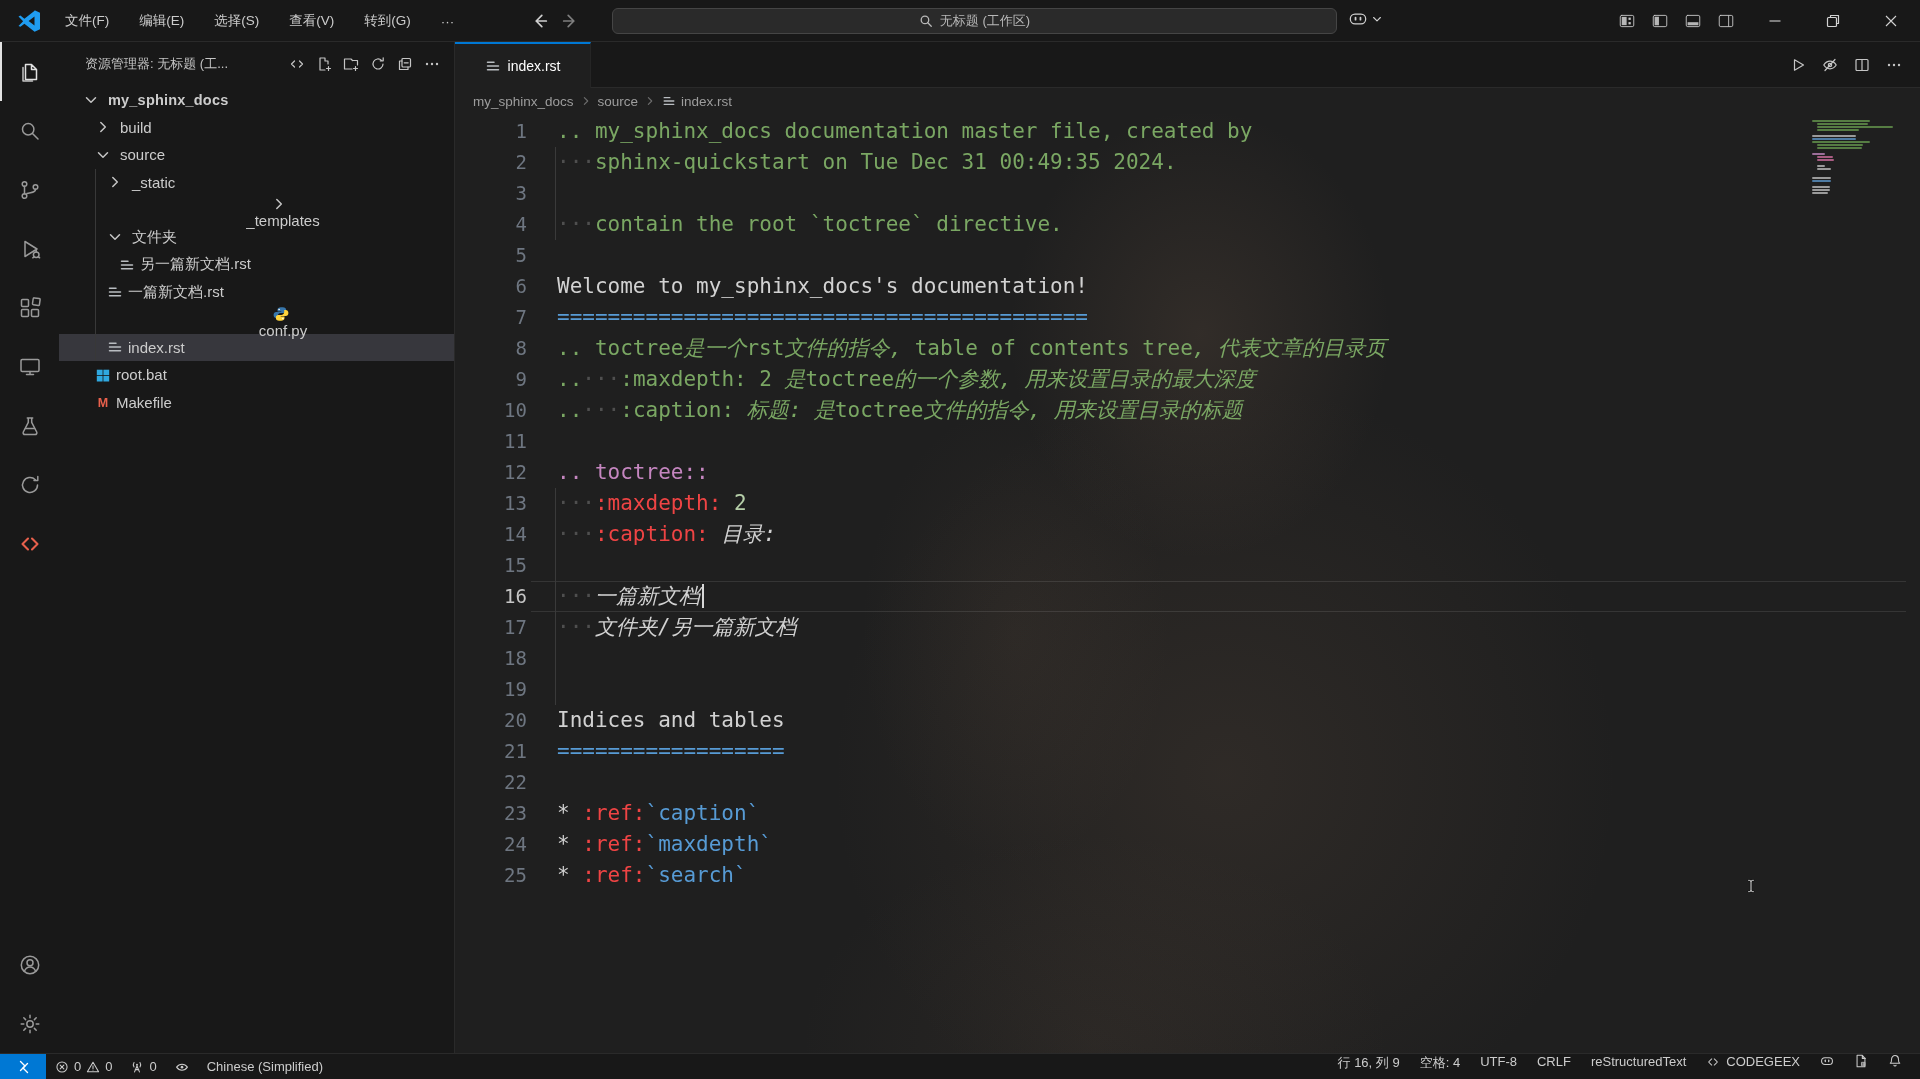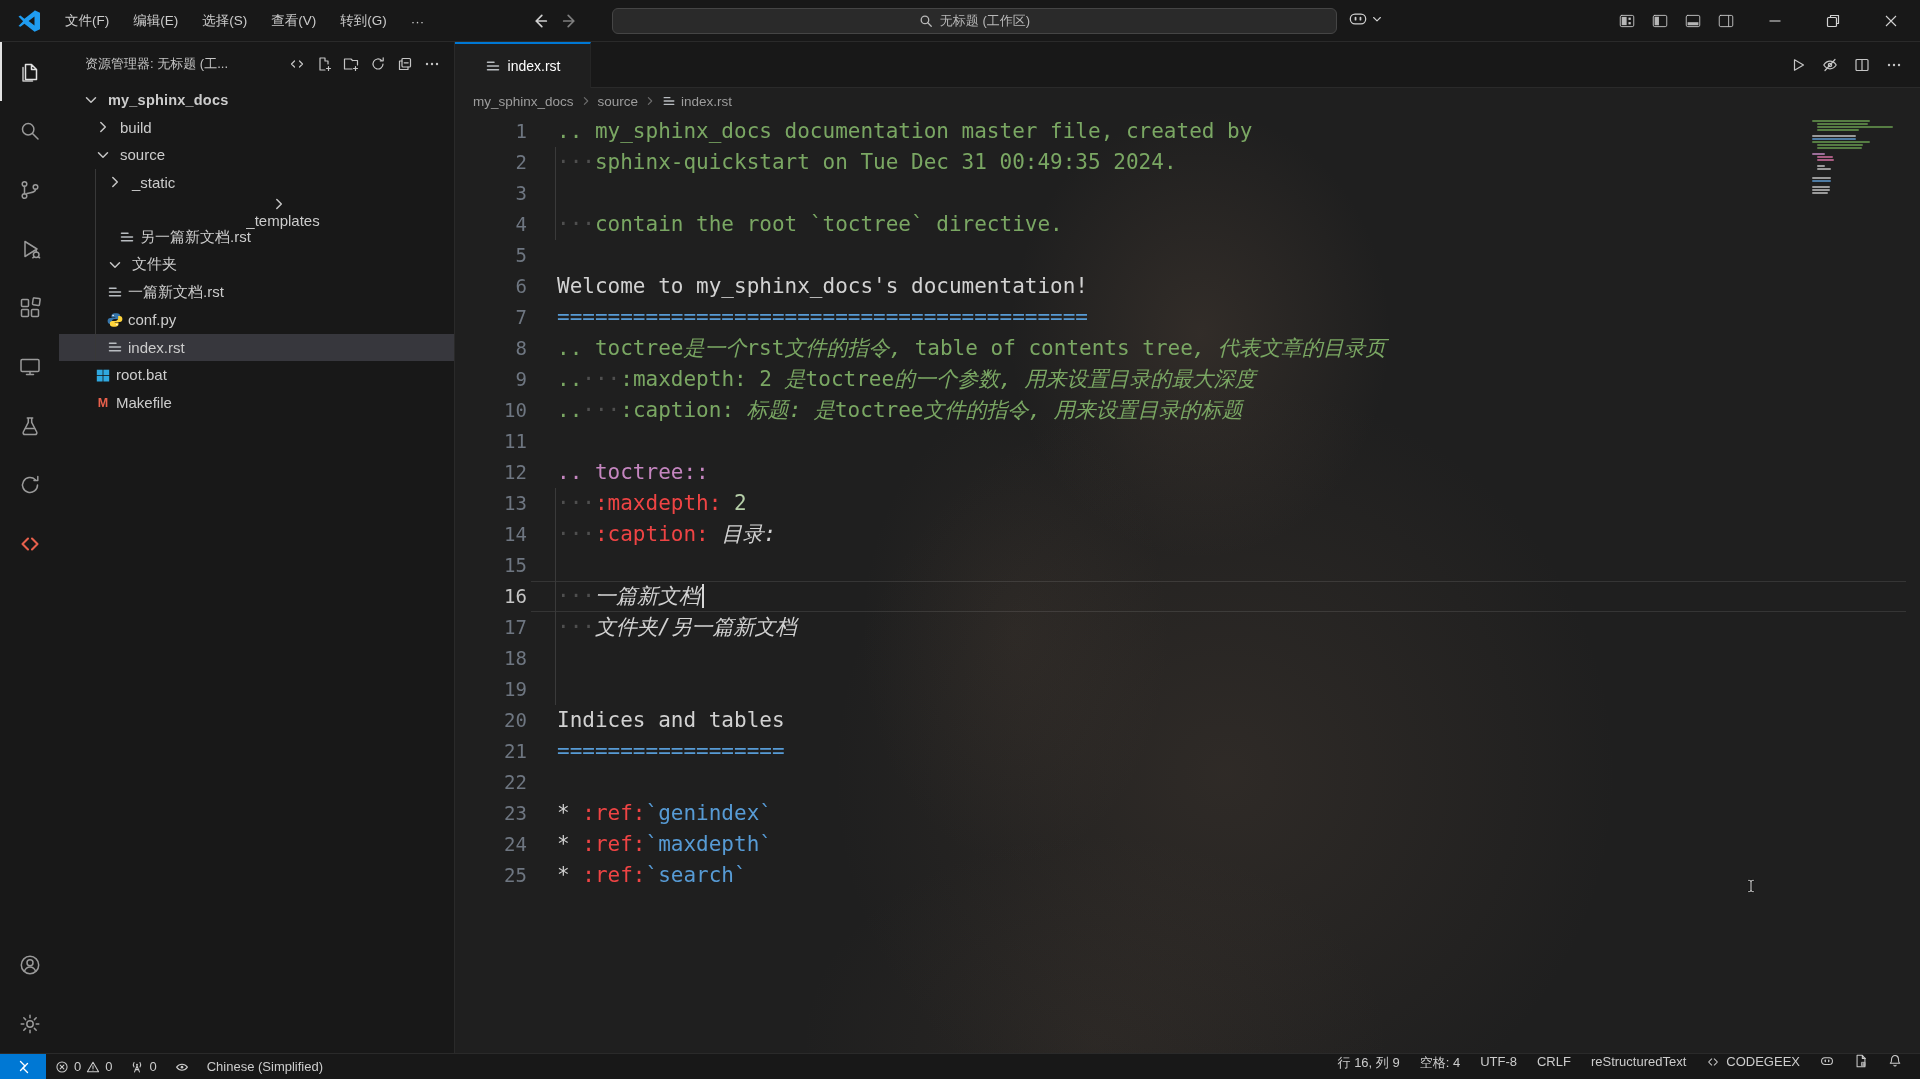--- a/index.html
+++ b/index.html
@@ -6,21 +6,21 @@
   html,body{width:1920px;height:1079px;overflow:hidden;background:#1f1f1f;
     font-family:"Liberation Sans",sans-serif;color:#cccccc;-webkit-font-smoothing:antialiased;}
   .icon{display:inline-flex;align-items:center;justify-content:center;flex:none;}
   .icon svg{width:100%;height:100%;display:block;}
   .i12{width:12px;height:12px}.i14{width:14px;height:14px}.i16{width:16px;height:16px}
   .i18{width:18px;height:18px}.i20{width:20px;height:20px}.i24{width:24px;height:24px}
 
   
   #titlebar{position:relative;height:42px;background:#181818;border-bottom:1px solid #2a2a2a;}
   #logo{position:absolute;left:17px;top:9px;width:24px;height:24px;}
-  #menus{position:absolute;left:54px;top:0;height:42px;display:flex;align-items:center;gap:2px;font-size:13.5px;color:#cccccc;}
+  #menus{position:absolute;left:54px;top:0;height:42px;display:flex;align-items:center;gap:8px;font-size:13.5px;color:#cccccc;}
   .menu-item{padding:4px 11px;border-radius:5px;cursor:default;}
   #nav-arrows{position:absolute;left:530px;top:0;height:42px;display:flex;align-items:center;gap:14px;color:#cfcfcf;}
   #searchbox{position:absolute;left:612px;top:8px;width:725px;height:26px;background:#2a2a2a;
     border:1px solid #454545;border-radius:6px;display:flex;align-items:center;justify-content:center;
     gap:7px;font-size:13px;color:#b8b8b8;}
   #copilot-btn{position:absolute;left:1348px;top:9px;display:flex;align-items:center;gap:3px;color:#d0d0d0;}
   #layout-icons{position:absolute;left:1618px;top:0;height:42px;display:flex;align-items:center;gap:15px;color:#c8c8c8;}
   #window-controls{position:absolute;right:0;top:0;height:42px;display:flex;}
   .win-btn{width:58px;height:42px;display:flex;align-items:center;justify-content:center;color:#d2d2d2;}
 
@@ -375,45 +375,45 @@
           <span class="flabel">_static</span>
         </div>
         <div class="tree-row" style="padding-left: 48px; flex-direction: column;">
           <span class="icon i16 twist">
             <svg viewBox="0 0 16 16" fill="none">
               <path d="M5.8 3.5 10.3 8l-4.5 4.5" stroke="currentColor" stroke-width="1.5" stroke-linecap="round" stroke-linejoin="round" fill="none"></path>
             </svg>
           </span>
           <span class="flabel">_templates</span>
         </div>
-        <div class="tree-row" style="padding-left: 60px;">
-          <span class="icon i16">
-            <svg viewBox="0 0 16 16" fill="none">
-              <path d="M2.5 4.2h6.5M2.5 8h11M2.5 11.8h11" stroke="#b9bdc1" stroke-width="1.5" stroke-linecap="round"></path>
-            </svg>
-          </span>
-          <span class="flabel">另一篇新文档.rst</span>
-        </div>
         <div class="tree-row" style="padding-left: 48px;">
           <span class="icon i16 twist">
             <svg viewBox="0 0 16 16" fill="none">
               <path d="M3.5 5.8 8 10.3l4.5-4.5" stroke="currentColor" stroke-width="1.5" stroke-linecap="round" stroke-linejoin="round" fill="none"></path>
             </svg>
           </span>
           <span class="flabel">文件夹</span>
         </div>
+        <div class="tree-row" style="padding-left: 60px;">
+          <span class="icon i16">
+            <svg viewBox="0 0 16 16" fill="none">
+              <path d="M2.5 4.2h6.5M2.5 8h11M2.5 11.8h11" stroke="#b9bdc1" stroke-width="1.5" stroke-linecap="round"></path>
+            </svg>
+          </span>
+          <span class="flabel">另一篇新文档.rst</span>
+        </div>
         <div class="tree-row" style="padding-left: 48px;">
           <span class="icon i16">
             <svg viewBox="0 0 16 16" fill="none">
               <path d="M2.5 4.2h6.5M2.5 8h11M2.5 11.8h11" stroke="#b9bdc1" stroke-width="1.5" stroke-linecap="round"></path>
             </svg>
           </span>
           <span class="flabel">一篇新文档.rst</span>
         </div>
-        <div class="tree-row" style="padding-left: 48px;">
+        <div class="tree-row" style="padding-left: 48px; flex-direction: column;">
           <span class="icon i16">
             <svg viewBox="0 0 16 16" fill="none">
               <path fill="#3776ab" d="M7.9 1.3c-2.1 0-3.4 1-3.4 2.5v1.7h3.8v.6H3.2C1.7 6.1.6 7.3.6 9.1s1.1 3 2.6 3h1.6V10c0-1.6 1.3-2.9 2.9-2.9h3.2c1.2 0 2.2-1 2.2-2.2V3.8c0-1.5-1.2-2.5-3.2-2.5z"></path>
               <circle cx="6.1" cy="3.5" r=".8" fill="#fff"></circle>
               <path fill="#ffd43b" d="M8.1 14.7c2.1 0 3.4-1 3.4-2.5v-1.7H7.7v-.6h5.1c1.5 0 2.6-1.2 2.6-3s-1.1-3-2.6-3h-1.6V6c0 1.6-1.3 2.9-2.9 2.9H5.1c-1.2 0-2.2 1-2.2 2.2v1.1c0 1.5 1.2 2.5 3.2 2.5z"></path>
               <circle cx="9.9" cy="12.5" r=".8" fill="#fff"></circle>
             </svg>
           </span>
           <span class="flabel">conf.py</span>
         </div>
@@ -599,21 +599,21 @@
           <div class="cline" style="top: 622px;">
             <span class="ln">21</span>
             <span class="lc"><span class="tk-blue">==================</span></span>
           </div>
           <div class="cline" style="top: 653px;">
             <span class="ln">22</span>
             <span class="lc"></span>
           </div>
           <div class="cline" style="top: 684px;">
             <span class="ln">23</span>
-            <span class="lc"><span class="tk-txt">* </span><span class="tk-field">:ref:</span><span class="tk-blue">`genindex`</span></span>
+            <span class="lc"><span class="tk-txt">* </span><span class="tk-field">:ref:</span><span class="tk-blue">`caption`</span></span>
           </div>
           <div class="cline" style="top: 715px;">
             <span class="ln">24</span>
             <span class="lc"><span class="tk-txt">* </span><span class="tk-field">:ref:</span><span class="tk-blue">`maxdepth`</span></span>
           </div>
           <div class="cline" style="top: 746px;">
             <span class="ln">25</span>
             <span class="lc"><span class="tk-txt">* </span><span class="tk-field">:ref:</span><span class="tk-blue">`search`</span></span>
           </div>
           <div class="indent-guide" style="top: 33px; height: 93px;"></div>

